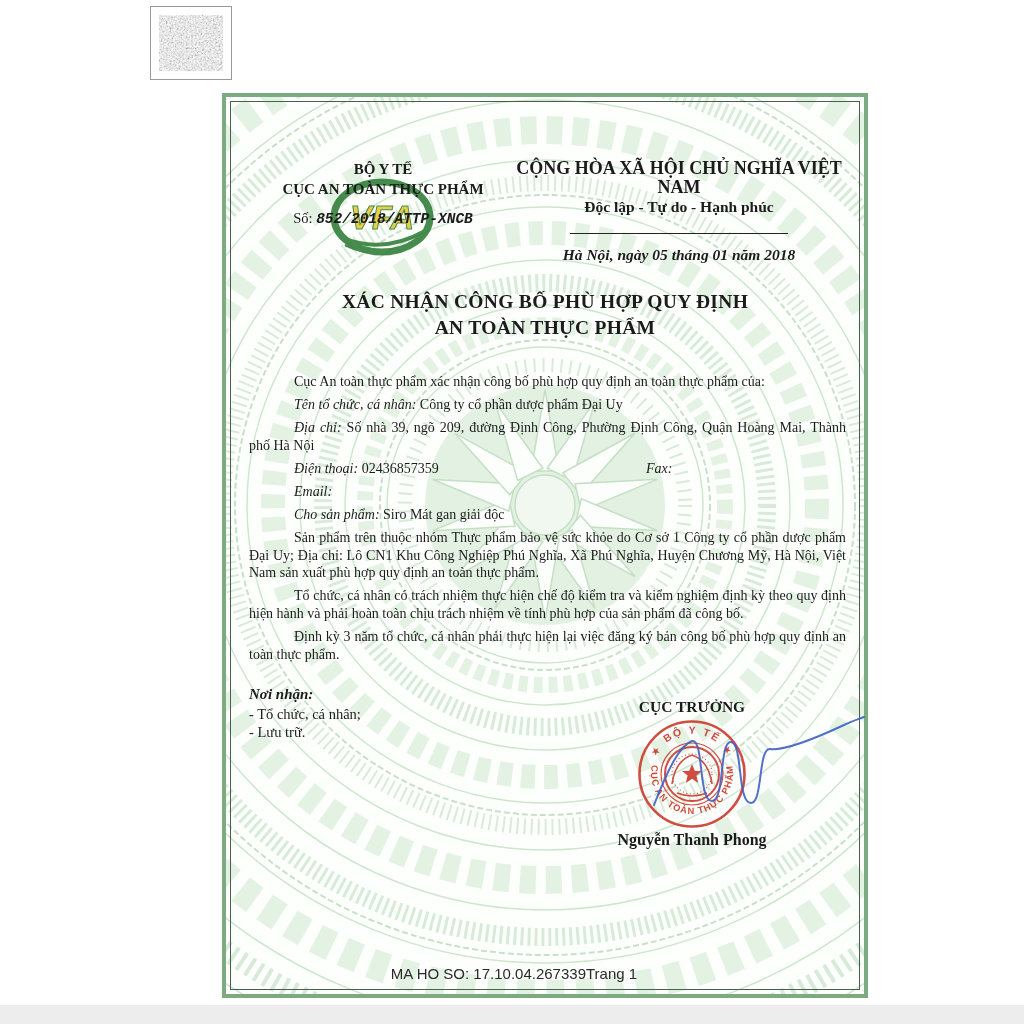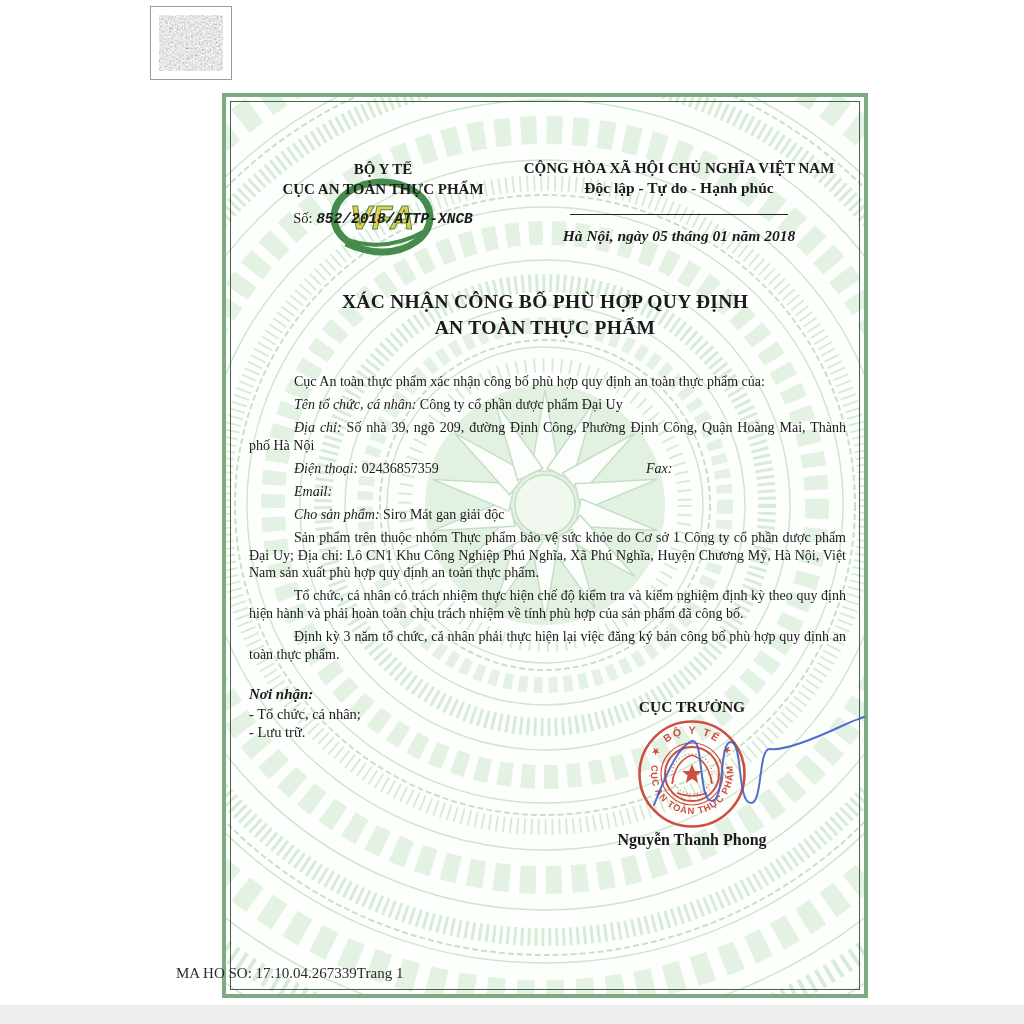--- a/index.html
+++ b/index.html
@@ -15,21 +15,21 @@
   .watermark{position:absolute;inset:0;z-index:1;overflow:hidden;}
   .layer{position:absolute;z-index:3;}
   
   .hdr-left{left:27px;top:62px;width:260px;text-align:center;line-height:20px;}
   .hdr-left .l1{font-weight:bold;font-size:15px;}
   .hdr-left .l2{font-weight:bold;font-size:15px;}
   .num-line{margin-top:9px;font-size:14.5px;}
   .num-line .val{font-weight:bold;font-style:italic;font-family:Liberation Mono, monospace;}
   .vfa{position:absolute;left:101px;top:78px;z-index:2;}
   .hdr-right{left:288px;top:62px;width:330px;text-align:center;}
-  .hdr-right .country{font-weight:bold;font-size:15px;line-height:19px;}
+  .hdr-right .country{font-weight:bold;font-size:18px;line-height:19px;}
   .hdr-right .motto{display:inline-block;font-weight:bold;font-size:15.5px;line-height:20px;
                     border-bottom:1.5px solid #222;padding:0 14px 16px 14px;}
   .hdr-right .dateline{margin-top:12px;font-weight:bold;font-style:italic;font-size:15.5px;}
   
   .title{left:0;top:192px;width:100%;text-align:center;font-weight:bold;font-size:19.5px;
          line-height:26px;letter-spacing:.3px;}
   
   .body{left:23px;top:276px;width:597px;font-size:14px;line-height:17.6px;text-align:justify;}
   .body p{margin:0 0 5.5px 0;text-indent:45px;position:relative;}
   .it{font-style:italic;}
@@ -37,22 +37,22 @@
   
   .noinhan{left:23px;top:588px;font-size:14.5px;line-height:18px;}
   .noinhan .lbl{font-weight:bold;font-style:italic;font-size:15px;margin-bottom:2px;}
   
   .signer-title{left:346px;top:601px;width:240px;text-align:center;font-weight:bold;font-size:15.5px;}
   .stamp{position:absolute;left:411px;top:622px;z-index:4;}
   .signature{position:absolute;left:222px;top:93px;z-index:5;pointer-events:none;}
   .signer-name{left:346px;top:734px;width:240px;text-align:center;font-weight:bold;font-size:16px;z-index:6;}
   
   .pg-footer{position:absolute;left:-50px;top:868px;width:676px;display:flex;
-             justify-content:flex-start;z-index:6;
-             font-family:Liberation Serif, serif;font-size:15px;color:#2a2a2a;}
+             justify-content:center;z-index:6;
+             font-family:Liberation Sans, sans-serif;font-size:15px;color:#2a2a2a;}
   .bottom-strip{position:absolute;left:0;top:1005px;width:1024px;height:19px;background:#ededed;}
 </style>
 </head>
 <body>
 
 <div class="canvas">
 
   <div class="qr">
     <svg width="64" height="56">
       <filter id="noiseF">

